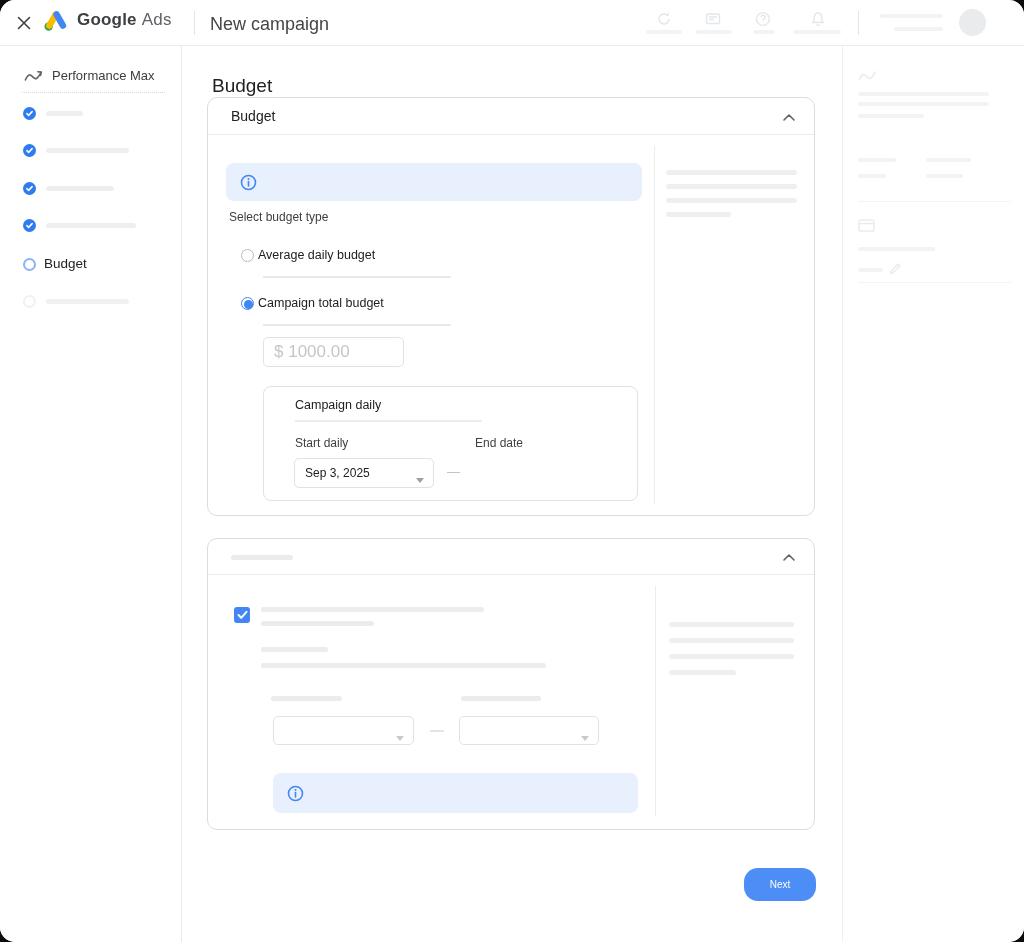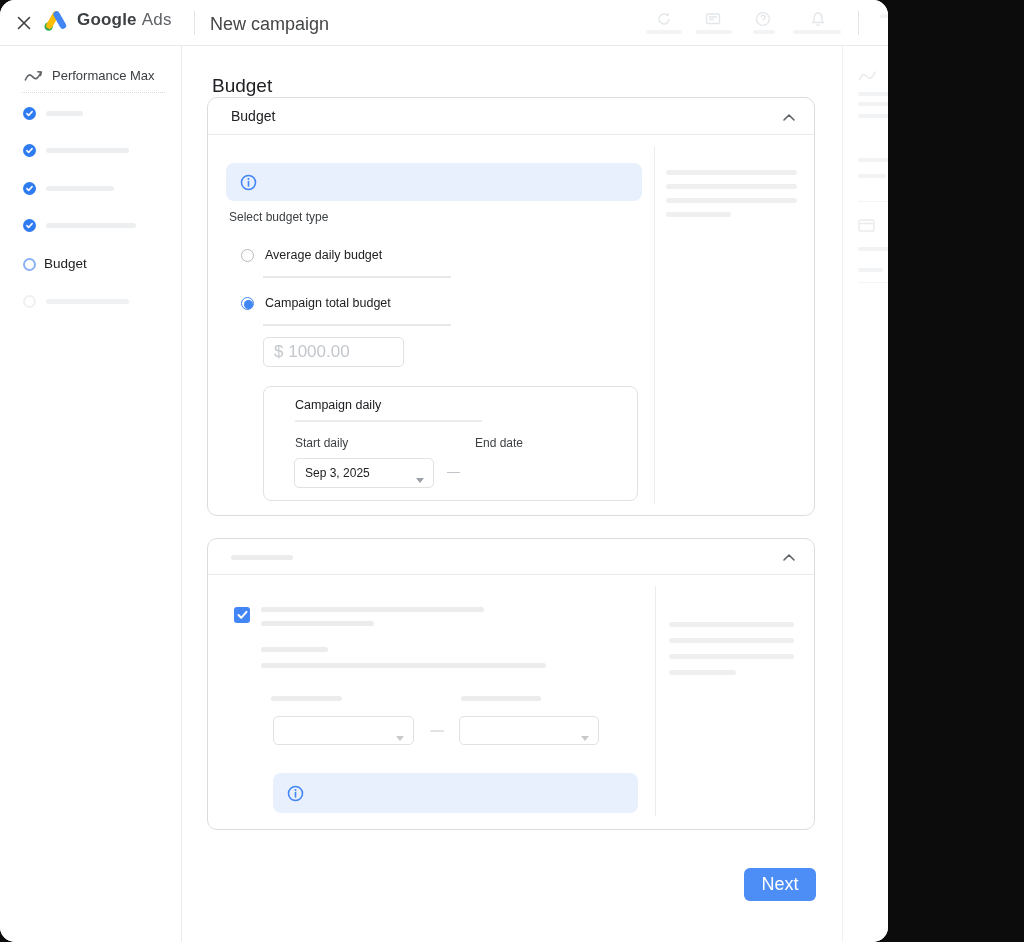--- a/index.html
+++ b/index.html
@@ -1,17 +1,17 @@
 <!DOCTYPE html>
 <html style="--accent-blue: #4285f4; --check-blue: #2f7bf0; --banner-bg: #e8f0fe; --next-bg: #4d8df6; --brand-yellow: #fbbc04; --brand-blue: #4285f4; --brand-green: #34a853;"><head>
 <meta charset="utf-8">
 <style>
   html,body{margin:0;padding:0;background:#0c0c0c;font-family:"Liberation Sans","DejaVu Sans",sans-serif;}
   *{box-sizing:border-box;}
-  .window{position:relative;width:888px;height:942px;background:#fff;border-radius:15px;overflow:hidden;}
+  .window{position:relative;width:1024px;height:942px;background:#fff;border-radius:15px;overflow:hidden;}
 
   
   .topbar{position:absolute;left:0;top:0;width:1024px;height:46px;background:#fff;border-bottom:1px solid #ebebeb;}
   .close-btn{position:absolute;left:16px;top:15px;width:16px;height:16px;color:#3c4043;cursor:pointer;}
   .brand{position:absolute;left:44px;top:9px;display:flex;align-items:center;gap:9px;}
   .brand-text{font-size:17px;letter-spacing:.2px;}
   .brand-google{color:#3c4043;font-weight:700;}
   .brand-ads{color:#5f6368;font-weight:400;margin-left:5px;}
   .tb-divider{position:absolute;top:11px;width:1px;height:24px;background:#e4e4e4;}
   .tb-title{position:absolute;left:210px;top:14px;font-size:18px;color:#444746;}
@@ -45,21 +45,21 @@
   .card-header-skel{position:absolute;left:23px;top:16px;width:62px;height:5px;border-radius:2.5px;background:#ececec;}
   .collapse-btn{position:absolute;right:14px;top:8px;width:22px;height:22px;color:#5f6368;cursor:pointer;display:flex;align-items:center;justify-content:center;}
   .v-divider{position:absolute;width:1px;background:#ececec;}
   .skel{position:absolute;height:5px;border-radius:2.5px;background:#ececec;}
   .skel-light{background:#efefef;}
 
   .info-banner{position:absolute;background:var(--banner-bg,#e8f0fe);border-radius:8px;}
   .info-banner .info-ic{position:absolute;left:14px;top:50%;margin-top:-8px;width:17px;height:17px;color:var(--accent-blue,#4285f4);}
 
   .field-label{position:absolute;font-size:12px;color:#3c4043;}
-  .radio-row{position:absolute;left:33px;display:flex;align-items:center;gap:11px;cursor:pointer;}
+  .radio-row{position:absolute;left:33px;display:flex;align-items:center;gap:4px;cursor:pointer;}
   .radio{width:13px;height:13px;border-radius:50%;border:1.5px solid #b6babf;background:#fff;flex:none;}
   .radio.sel{border:1.5px solid var(--accent-blue,#4285f4);position:relative;}
   .radio.sel::after{content:"";position:absolute;left:2px;top:2px;width:9px;height:9px;border-radius:50%;background:var(--accent-blue,#4285f4);}
   .radio-label{font-size:12.5px;color:#202124;}
   .radio-underline{position:absolute;left:55px;width:188px;height:2px;background:#e9e9e9;}
 
   .amount-input{position:absolute;left:55px;top:239px;width:141px;height:30px;border:1px solid #e2e2e2;border-radius:5px;padding:0 10px;font-size:17px;color:#202124;font-family:inherit;outline:none;}
   .amount-input::placeholder{color:#c3c7cc;}
 
   .dates-box{position:absolute;left:55px;top:288px;width:375px;height:115px;border:1px solid #e2e2e2;border-radius:8px;}
@@ -67,21 +67,21 @@
   .dates-skel{position:absolute;left:31px;top:33px;width:187px;height:2px;background:#ececec;}
   .select{position:absolute;height:30px;border:1px solid #e2e2e2;border-radius:5px;background:#fff;font-size:12px;color:#202124;display:flex;align-items:center;padding:0 10px;cursor:pointer;}
   .select .caret{position:absolute;right:9px;top:13px;width:8px;height:5px;color:#9aa0a6;}
   .select.empty .caret{color:#c7cacd;}
   .range-dash{position:absolute;font-size:13px;color:#b9bdc2;}
   .range-bar{position:absolute;width:14px;height:2px;border-radius:1px;background:#e3e3e3;}
 
   .checkbox{position:absolute;left:26px;top:68px;width:16px;height:16px;border-radius:3px;background:var(--accent-blue,#4285f4);color:#fff;cursor:pointer;}
   .checkbox svg{position:absolute;left:2.5px;top:3px;width:11px;height:10px;}
 
-  .next-btn{position:absolute;left:562px;top:822px;width:72px;height:33px;border:none;border-radius:6px;background:var(--next-bg,#4d8df6);color:#fff;font-size:18px;font-weight:500;font-family:inherit;cursor:pointer;}
+  .next-btn{position:absolute;left:562px;top:822px;width:72px;height:33px;border:none;border-radius:14px;background:var(--next-bg,#4d8df6);color:#fff;font-size:10px;font-weight:500;font-family:inherit;cursor:pointer;}
 
   
   .rightpanel{position:absolute;left:842px;top:46px;width:182px;height:896px;background:#fff;border-left:1px solid #f0f0f0;}
   .rp-skel{position:absolute;height:4px;border-radius:2px;background:#f2f3f4;}
   .rp-divider{position:absolute;left:15px;right:13px;height:1px;background:#f3f4f5;}
   .rp-icon{position:absolute;color:#e9ebed;}
 </style>
 </head>
 <body>
 

